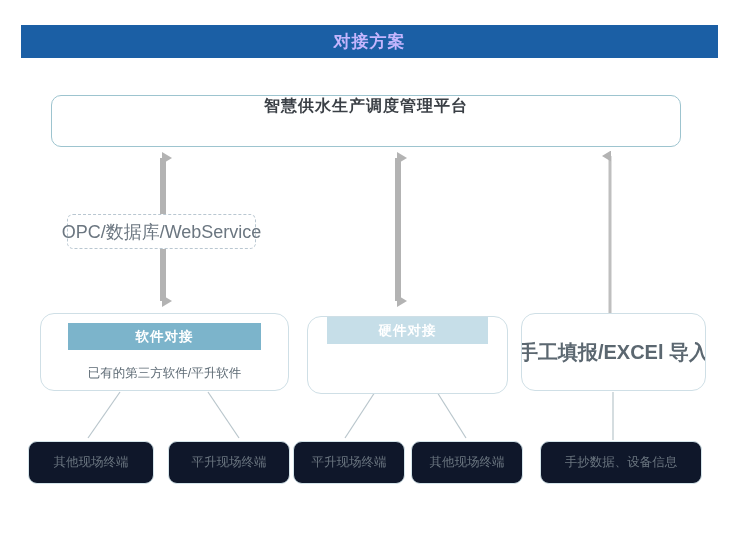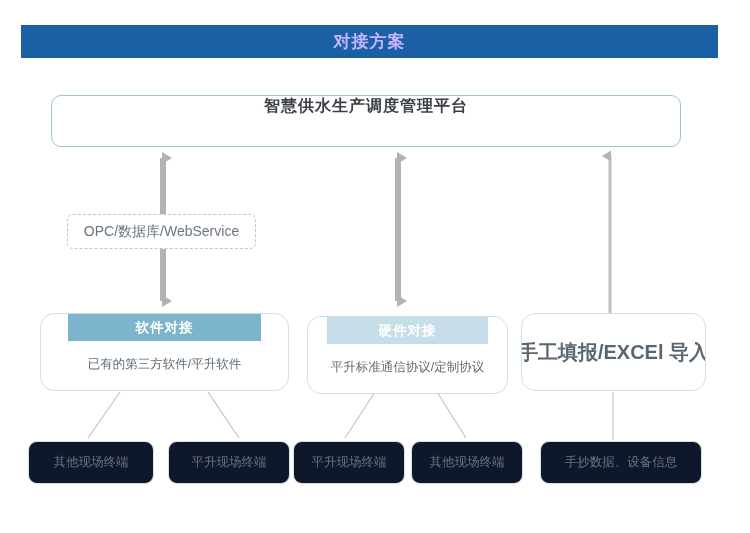--- a/index.html
+++ b/index.html
@@ -84,21 +84,21 @@
     border: 1px dashed #b9c7d1;
     border-radius: 6px;
     background: #ffffff;
     z-index: 3;
     display: flex;
     align-items: center;
     justify-content: center;
   }
   .protocol-box .protocol-text {
     color: #6b7680;
-    font-size: 14px;
+    font-size: 18px;
     white-space: nowrap;
   }
 
   
   .mid-box {
     position: absolute;
     border: 1px solid #cfdfe6;
     border-radius: 14px;
     background: #ffffff;
     z-index: 3;
@@ -123,21 +123,21 @@
     white-space: nowrap;
   }
 
   #box-software {
     left: 40px;
     top: 313px;
     width: 247px;
     height: 76px;
   }
   #box-software .mid-header {
-    margin: 0 27px 0 27px;
+    margin: 9px 27px 0 27px;
     background: #7cb4cb;
   }
   #box-software .mid-body { height: 47px; }
 
   #box-hardware {
     left: 307px;
     top: 316px;
     width: 199px;
     height: 76px;
   }
@@ -246,21 +246,20 @@
     <span class="protocol-text">OPC/数据库/WebService</span>
   </div>
 
   <div class="mid-box" id="box-software">
     <div class="mid-header">软件对接</div>
     <div class="mid-body">已有的第三方软件/平升软件</div>
   </div>
 
   <div class="mid-box" id="box-hardware">
     <div class="mid-header">硬件对接</div>
-    <div class="mid-body">平升标准通信协议/定制协议</div>
   </div>
 
   <div class="mid-box" id="box-manual">
     <span class="manual-text">手工填报/EXCEl 导入</span>
   </div>
 
   <div class="leaf-box" id="leaf-0">
     <span class="leaf-text">其他现场终端</span>
   </div>
   <div class="leaf-box" id="leaf-1">

